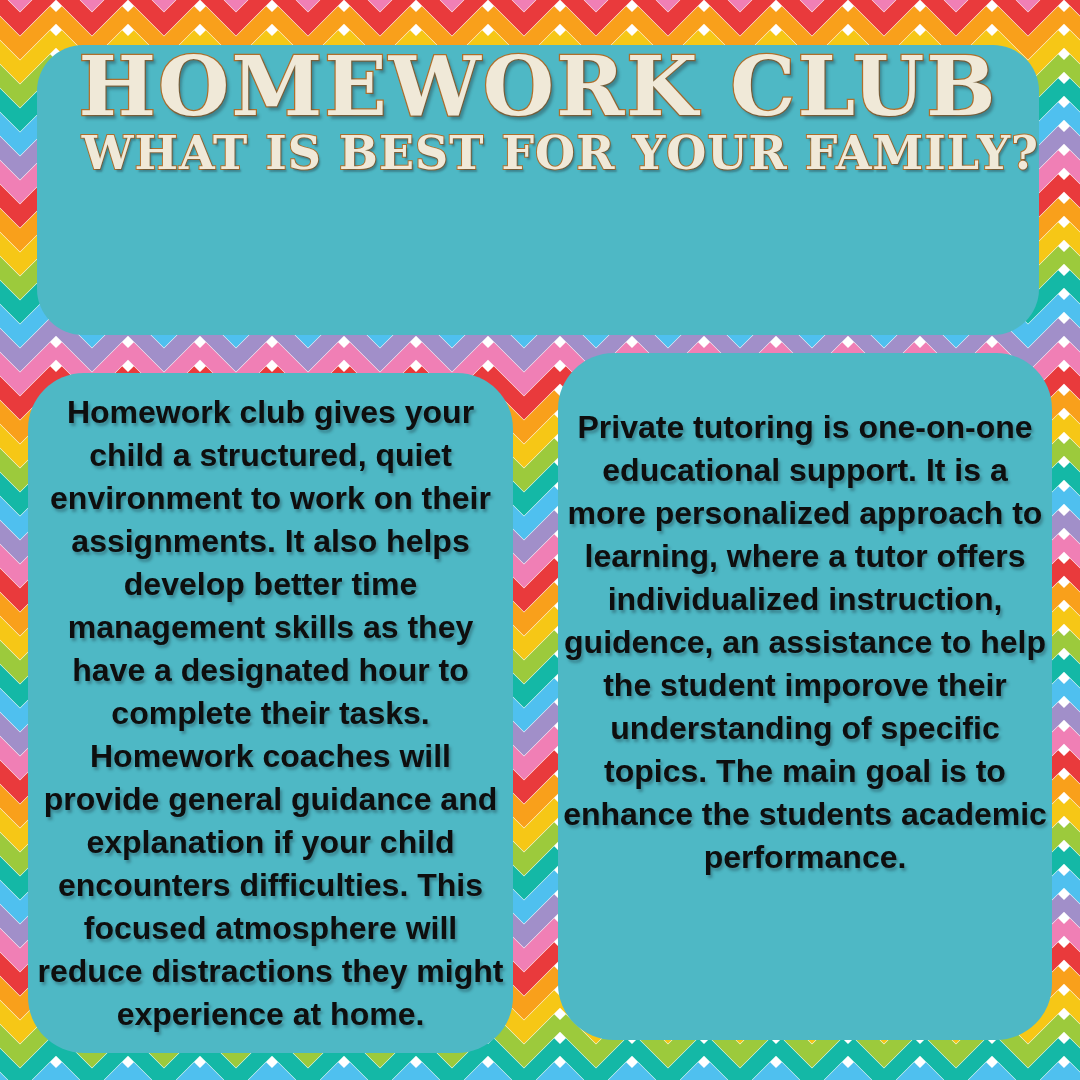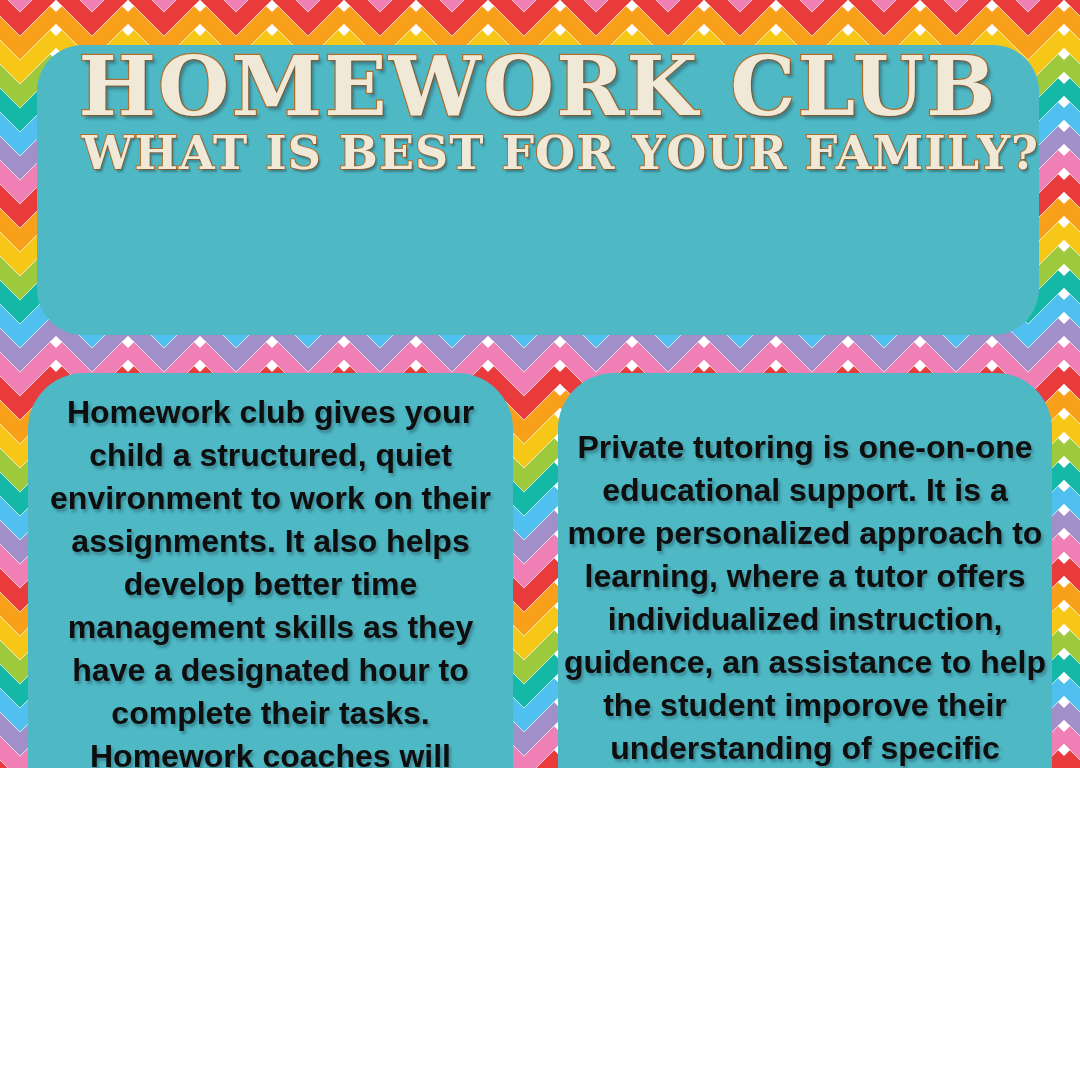--- a/index.html
+++ b/index.html
@@ -1,18 +1,18 @@
 <!DOCTYPE html>
 <html><head>
 <meta charset="utf-8">
 <style>
   html,body{margin:0;padding:0;background:#ffffff;}
   .poster{
     position:relative;
-    width:1080px;height:768px;
+    width:1080px;height:1080px;
     overflow:hidden;
     font-family:"Liberation Sans", sans-serif;
   }
   .bg{position:absolute;left:0;top:0;}
   .card{
     position:absolute;
     background:var(--card-teal,#4EB8C5);
     box-sizing:border-box;
   }
   .title-card{
@@ -43,21 +43,21 @@
     -webkit-text-stroke:2px var(--title-outline,#B06F2B);
     paint-order:stroke fill;
     text-shadow:2px 3px 2px rgba(40,70,80,.45);
     white-space:nowrap;
     text-align:right;
   }
   .body-card{
     border-radius:56px;
   }
   .left-card{left:28px;top:373px;width:485px;height:680px;}
-  .right-card{left:558px;top:373px;width:494px;height:687px;}
+  .right-card{left:558px;top:353px;width:494px;height:687px;}
   .body-text{
     margin:0;
     padding:0 1px;
     text-align:center;
     font-family:"Liberation Sans", sans-serif;
     font-weight:700;
     font-size:32px;
     line-height:43px;
     color:var(--body-text,#0E0E0E);
     text-shadow:2px 3px 3px rgba(30,60,70,.4);

